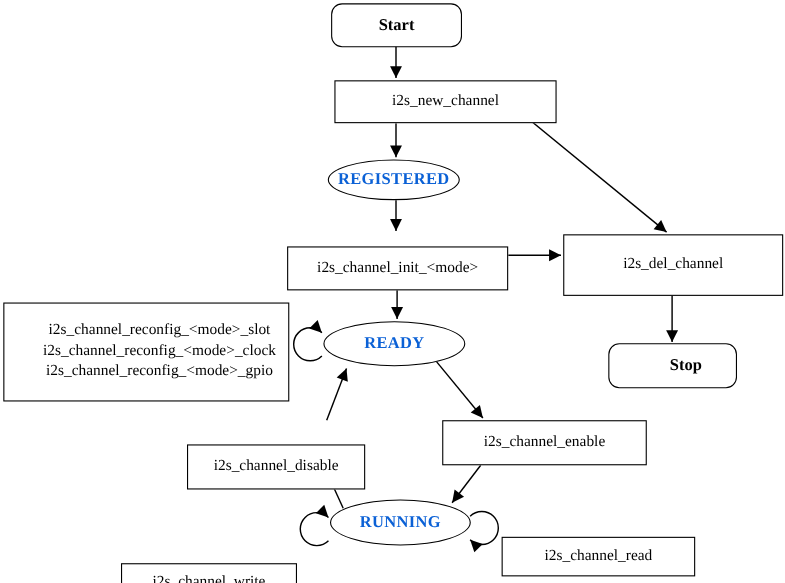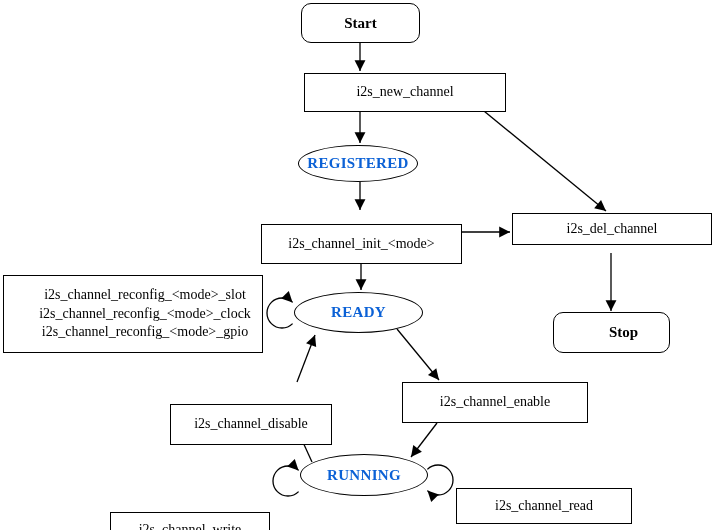--- a/index.html
+++ b/index.html
@@ -73,29 +73,29 @@
   </div>
 
   <div class="node state" style="left:298px;top:145px;width:120px;height:37px;">
     <span>REGISTERED</span>
   </div>
 
   <div class="node" style="left:261px;top:212px;width:201px;height:40px;margin-top:12px;">
     <span>i2s_channel_init_&lt;mode&gt;</span>
   </div>
 
-  <div class="node" style="left:512px;top:213px;width:200px;height:32px;">
+  <div class="node" style="left:512px;top:213px;width:200px;height:56px;">
     <span>i2s_del_channel</span>
   </div>
 
   <div class="node terminal" style="left:553px;top:312px;width:117px;height:41px;padding-left:24px;">
     <span>Stop</span>
   </div>
 
-  <div class="node multiline" style="left:3px;top:275px;width:260px;height:78px;padding-left:24px;">
+  <div class="node multiline" style="left:3px;top:275px;width:260px;height:90px;padding-left:24px;">
     <span>i2s_channel_reconfig_&lt;mode&gt;_slot</span>
     <span>i2s_channel_reconfig_&lt;mode&gt;_clock</span>
     <span>i2s_channel_reconfig_&lt;mode&gt;_gpio</span>
   </div>
 
   <div class="node state" style="left:294px;top:292px;width:129px;height:41px;">
     <span>READY</span>
   </div>
 
   <div class="node" style="left:170px;top:404px;width:162px;height:41px;">

